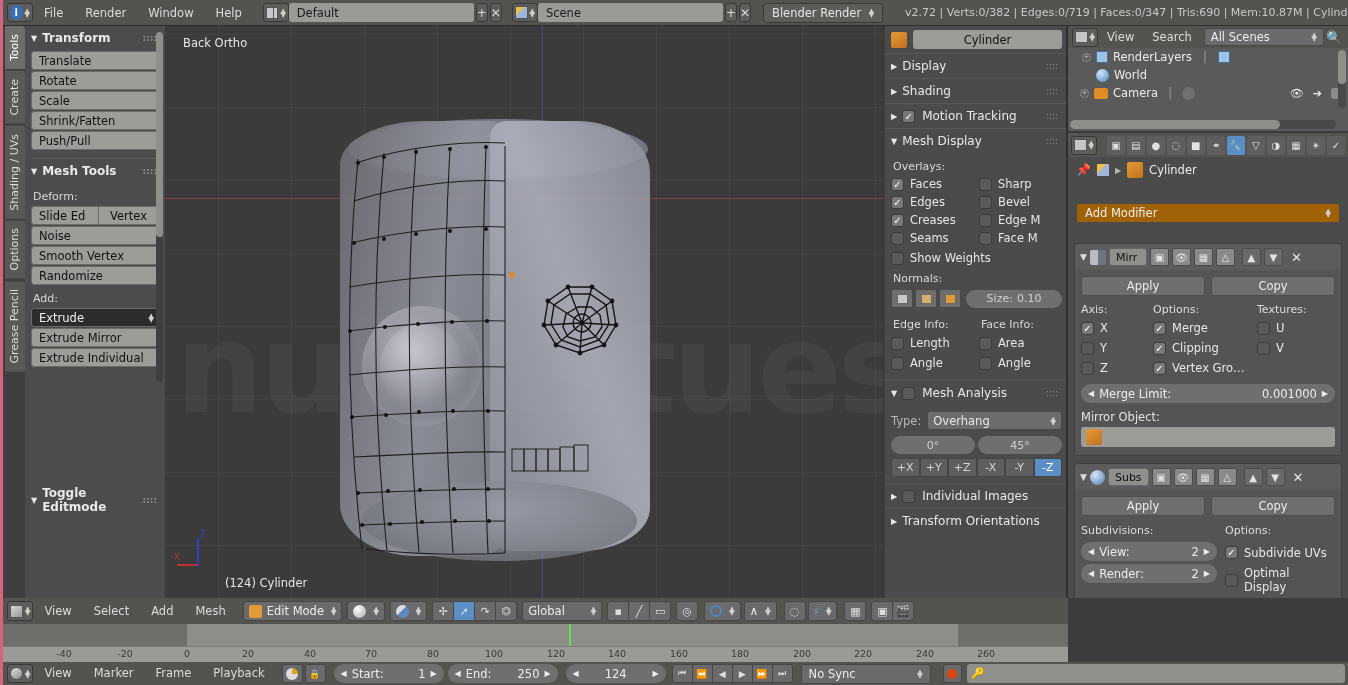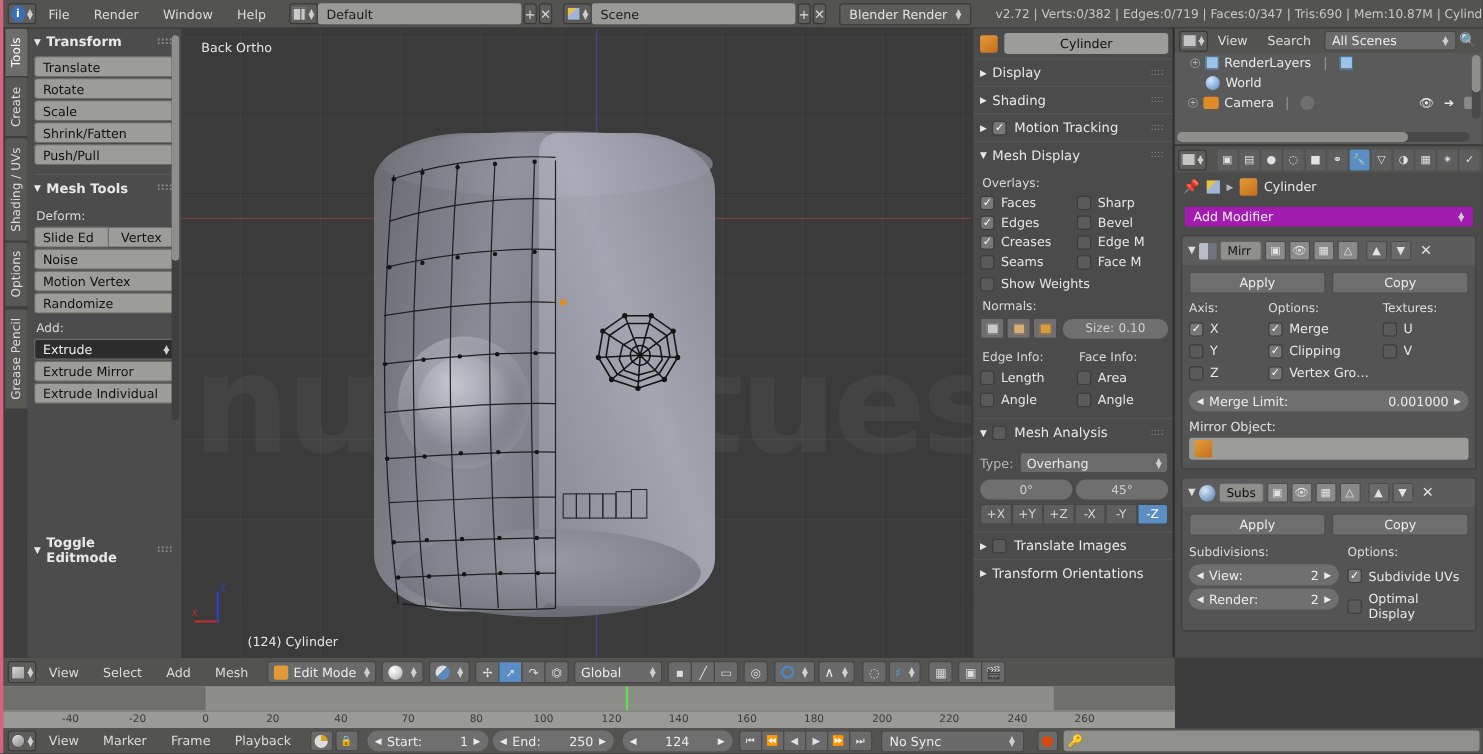--- a/index.html
+++ b/index.html
@@ -184,21 +184,21 @@
   .out-vscroll { position:absolute; right:2px; top:24px; width:8px; height:58px; background:#4a4a4a; border-radius:4px;}
   .out-vscroll i { display:block; width:8px; height:34px; background:#8e8e8b; border-radius:4px;}
 
   
   .props { position:absolute; left:1068px; top:133px; width:280px; height:465px; background:#4b4b4b; overflow:hidden;}
   .props-tabbar { height:24px; background:#53534f; display:flex; align-items:center; padding:0 3px; gap:2px;}
   .ptab { width:19px;height:19px;border-radius:2px;background:#5e5e5e;display:flex;align-items:center;justify-content:center;font-size:10px;}
   .ptab.on { background:#5b8ec4; }
   .props-bread { display:flex; align-items:center; gap:6px; padding:5px 8px; font-size:11.5px;color:#eaeaea;}
   .addmod {
-    margin:4px 8px; height:20px;background:#a21caf;border:1px solid #4a4a4a;border-radius:3px;
+    margin:20px 8px; height:20px;background:#a16207;border:1px solid #4a4a4a;border-radius:3px;
     display:flex;align-items:center;justify-content:space-between;padding:0 8px;font-size:11.5px;color:#ececec;gap:11px;
   }
   .modbox { margin:7px 6px 0 6px; background:#545454; border:1px solid #3f3f3f; border-radius:3px;}
   .mod-hdr { display:flex;align-items:center;gap:3px; padding:4px 5px; background:#5c5c5c; border-radius:3px 3px 0 0;}
   .mod-name { height:18px;background:#8f8f8c;border:1px solid #666;border-radius:3px;color:#111;
               font-size:11px;display:flex;align-items:center;padding:0 6px;min-width:38px;}
   .mini { width:19px;height:18px;background:#6a6a6a;border:1px solid #4b4b4b;border-radius:2px;
           display:flex;align-items:center;justify-content:center;font-size:10px;}
   .mod-body { padding:6px 6px 8px 6px; }
   .btn2row { display:flex; gap:6px; }
@@ -341,21 +341,21 @@
     <span class="tri">▼</span>
     <span>Mesh Tools</span>
     <span class="grip">::::</span>
   </div>
   <div class="sublabel">Deform:</div>
   <div class="tbtn-row">
     <div class="tbtn">Slide Ed</div>
     <div class="tbtn">Vertex</div>
   </div>
   <div class="tbtn">Noise</div>
-  <div class="tbtn">Motion Vertex</div>
+  <div class="tbtn">Smooth Vertex</div>
   <div class="tbtn">Randomize</div>
   <div class="sublabel">Add:</div>
   <div class="tbtn dark">
     <span>Extrude</span>
     <span class="spin-arrows">
         <span>▲</span>
         <span>▼</span>
       </span>
   </div>
   <div class="tbtn">Extrude Mirror</div>
@@ -621,21 +621,21 @@
     <span class="axbtn">+Y</span>
     <span class="axbtn">+Z</span>
     <span class="axbtn">-X</span>
     <span class="axbtn">-Y</span>
     <span class="axbtn sel">-Z</span>
   </div>
 
   <div class="np-sec" style="margin-top:6px;">
     <span class="tri">▶</span>
     <span class="chk"></span>
-    <span style="margin-left:7px;">Translate Images</span>
+    <span style="margin-left:7px;">Individual Images</span>
   </div>
   <div class="np-sec">
     <span class="tri">▶</span>
     <span>Transform Orientations</span>
   </div>
 </div>
 
 <div class="vsplit"></div>
 
 <div class="outliner">

